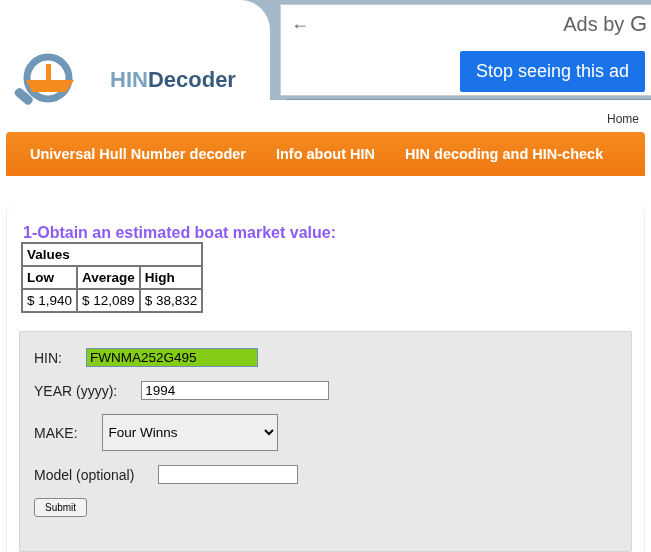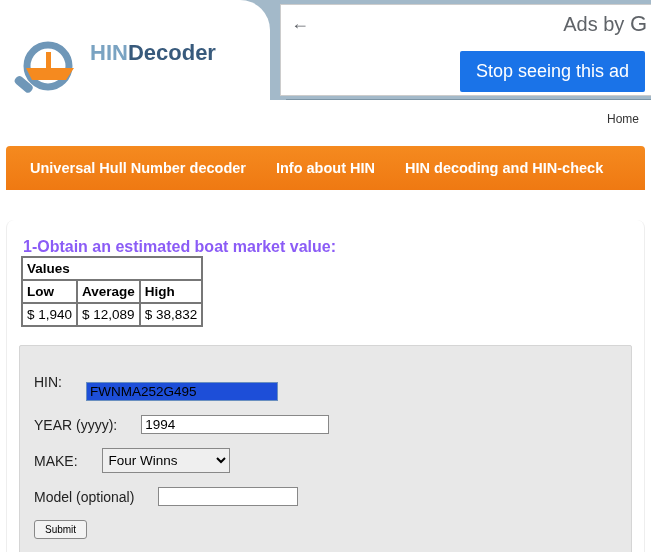--- a/index.html
+++ b/index.html
@@ -2,24 +2,25 @@
 <html><head>
 <meta charset="utf-8">
 <style>
   * { box-sizing: border-box; margin: 0; padding: 0; }
   body { font-family: Arial, Helvetica, sans-serif; background: #fff; width: 651px; }
   
   .header-region { position: relative; height: 110px; }
   
   .logo-area {
     position: absolute;
-    top: 40px;
+    top: 52px;
     left: 10px;
     display: flex;
-    gap: 0;
+    align-items: center;
+    gap: 20px;
   }
   .logo-icon { width: 80px; height: 55px; }
   .logo-text { font-family: "Trebuchet MS", sans-serif; font-size: 22px; }
   .logo-hin { color: #7aa3c2; font-weight: bold; }
   .logo-dec { color: #385a7c; font-weight: bold; }
   
   .curve-wrap { position: absolute; top: 0; left: 240px; right: 0; height: 100px; overflow: hidden; }
   .curve { position:absolute; top:0; left:-30px; width:60px; height:100px; background:#fff; border-top-right-radius:30px; box-shadow: 8px -8px 0 8px #a3b9c9;}
   .curve-fill { position:absolute; top:0; left:20px; right:0; height:100px; background:#a3b9c9; border-bottom:1px solid #7d95a6;}
   
@@ -44,21 +45,21 @@
   .home-row { text-align:right; padding: 0 12px 4px 0; font-size:12px; color:#333; margin-top:2px;}
   .home-row span { cursor:pointer; }
   
   .nav {
     background:#f27f18;
     background: linear-gradient(#f58a1f,#ef7912);
     display:flex;
     gap: 30px;
     padding: 14px 24px;
     border-radius: 4px 4px 0 0;
-    margin: 16px 6px 0 6px;
+    margin: 2px 6px 0 6px;
   }
   .nav a { color:#fff; font-weight:bold; font-size:14.5px; text-decoration:none; white-space:nowrap;}
   
   .content { margin: 30px 6px 0 6px; border:1px solid #eee; border-top:none; border-radius: 8px; padding: 14px 12px 30px 12px;}
   
   .section-title { color:#8b5cf6; font-weight:bold; font-size:16px; margin: 4px 0 0 4px;}
   
   .val-table { border-collapse: separate; border-spacing:0; margin-left:2px; border:1px solid #777;}
   .val-table th, .val-table td { border:1px solid #777; padding:3px 4px; font-size:13.5px; text-align:left; background:#fff;}
   .val-table .caption { font-weight:bold; }
@@ -66,24 +67,24 @@
   .form-panel {
     background:#e8e8e8;
     border:1px solid #d5d5d5;
     margin-top:18px;
     padding:16px 14px 20px 14px;
     border-radius:2px;
   }
   .form-row { margin-bottom:14px; font-size:14px; color:#222; display:flex; align-items:center; gap:24px;}
   .form-row label { white-space:nowrap; }
   input[type=text] { font-size:13.5px; padding:1px 3px; border:1px solid #888; background:#fff;}
-  input.hin { width:192px; background:#1d4ed8; border:1px solid #6a8fbf;margin-top:20px;}
+  input.hin { width:172px; background:#84cc16; border:1px solid #6a8fbf;}
   input.year { width:188px;}
   input.model { width:140px;}
-  select { font-size:13.5px; padding:3px 2px; border:1px solid #888; background:#efefef; width:128px;}
+  select { font-size:13.5px; padding:9px 2px; border:1px solid #888; background:#efefef; width:176px;}
   .submit-btn { font-size:10px; padding:3px 10px; border:1px solid #888; background:#f3f3f3; border-radius:3px;}
 </style>
 </head>
 <body>
 
 <div class="header-region">
   <div class="curve-wrap">
     <div class="curve-fill"></div>
     <div class="curve"></div>
   </div>

